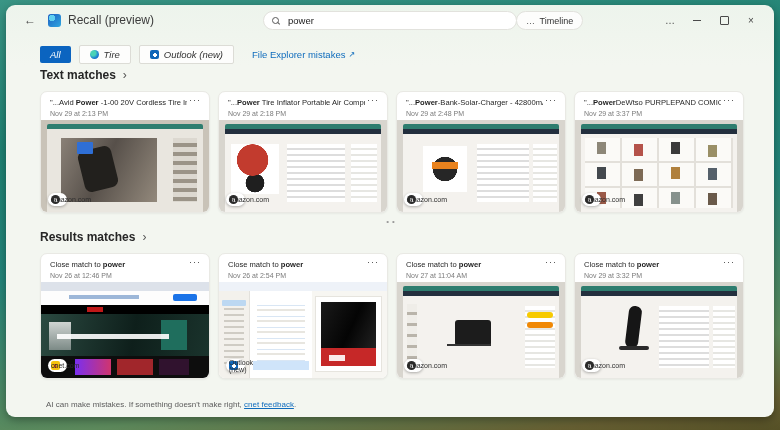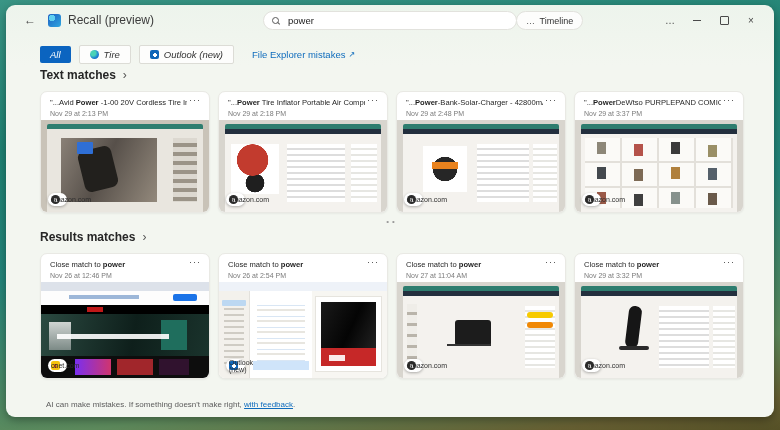--- a/index.html
+++ b/index.html
@@ -381,16 +381,16 @@
             <span>amazon.com</span>
           </div>
         </div>
       </div>
 
     </div>
 
   </div>
 
   <div class="footer">
-    <span>AI can make mistakes. If something doesn't make right, </span><a href="#">with feedback</a><span>.</span>
+    <span>AI can make mistakes. If something doesn't make right, </span><a href="#">cnet feedback</a><span>.</span>
   </div>
 
 </div>
 
 </body></html>

